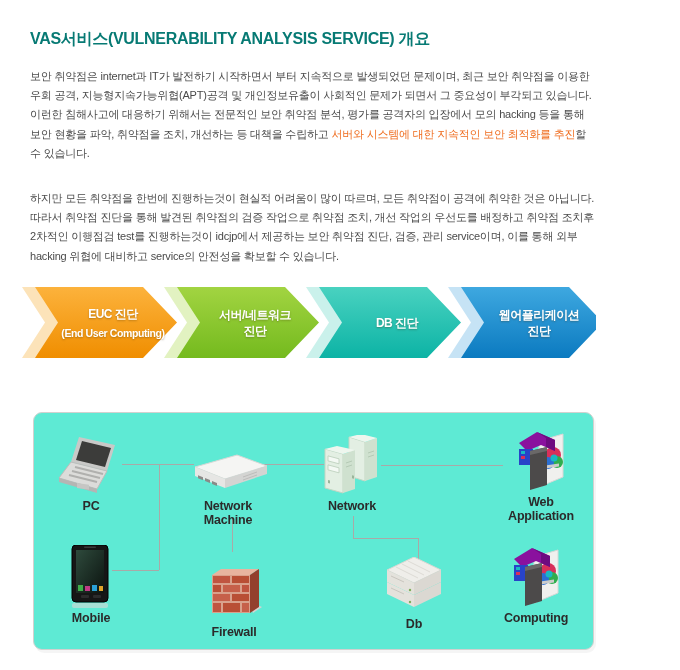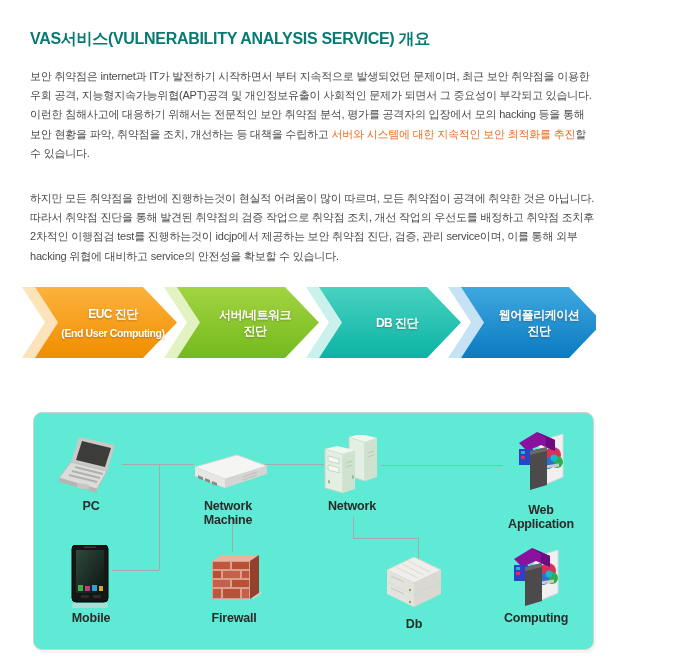--- a/index.html
+++ b/index.html
@@ -172,21 +172,21 @@
           <line x1="25" y1="32" x2="31" y2="30" stroke="#b5cab5" stroke-width="1"></line>
           <line x1="47" y1="18" x2="53" y2="16" stroke="#b5cab5" stroke-width="1"></line>
           <line x1="47" y1="22" x2="53" y2="20" stroke="#b5cab5" stroke-width="1"></line>
           <rect x="7" y="43" width="2" height="3" fill="#9ab59a" transform="skewY(15)"></rect>
           <rect x="31" y="32" width="2" height="3" fill="#9ab59a" transform="skewY(15)"></rect>
         </svg>
       </div>
       <div class="node-label">Network</div>
     </div>
 
-    <div class="node" style="left:459px;top:18px;gap:8px;">
+    <div class="node" style="left:459px;top:18px;">
       <div class="icon-box">
         <svg width="56" height="64" viewBox="0 0 56 64">
           <polygon points="26,12 50,5 50,48 26,58" fill="#f0f0ee" stroke="#d8d8d6" stroke-width="1"></polygon>
           <circle cx="40" cy="26" r="8" fill="#d8305a"></circle>
           <circle cx="44" cy="33" r="6" fill="#2fae4e"></circle>
           <circle cx="35" cy="34" r="6" fill="#2b6fd4"></circle>
           <circle cx="41" cy="29" r="3.5" fill="#19b8c4"></circle>
           <rect x="34" y="41" width="12" height="3" fill="#cccccb" transform="skewY(-8)"></rect>
           <polygon points="6,14 24,3 42,11 42,22 28,16 14,22" fill="#8a119e"></polygon>
           <polygon points="24,3 42,11 42,22 33,18 33,9" fill="#6d0b80"></polygon>
@@ -218,21 +218,21 @@
           <rect x="23" y="40" width="5" height="6" fill="#2aa1d8"></rect>
           <rect x="30" y="41" width="4" height="5" fill="#e0a42a"></rect>
           <rect x="12" y="50" width="8" height="3" rx="1" fill="#2c2c2c"></rect>
           <rect x="24" y="50" width="8" height="3" rx="1" fill="#2c2c2c"></rect>
           <rect x="3" y="58" width="36" height="5" rx="2" fill="#d8d8d6" opacity="0.6"></rect>
         </svg>
       </div>
       <div class="node-label">Mobile</div>
     </div>
 
-    <div class="node" style="left:152px;top:134px;">
+    <div class="node" style="left:152px;top:148px;">
       <div class="icon-box">
         <svg width="60" height="60" viewBox="0 0 60 60">
           <polygon points="49,50 58,44 44,38" fill="#d4d3d1"></polygon>
           <polygon points="8,12 17,6 55,6 46,12" fill="#e8b49f"></polygon>
           <polygon points="46,12 55,6 55,44 46,50" fill="#93402d"></polygon>
           <rect x="8" y="12" width="38" height="38" fill="#d9a18c"></rect>
           <rect x="9" y="13" width="17" height="7" fill="#c05540"></rect>
           <rect x="28" y="13" width="17" height="7" fill="#b94f35"></rect>
           <rect x="9" y="22" width="8" height="7" fill="#b94f35"></rect>
           <rect x="19" y="22" width="17" height="7" fill="#c6604a"></rect>

